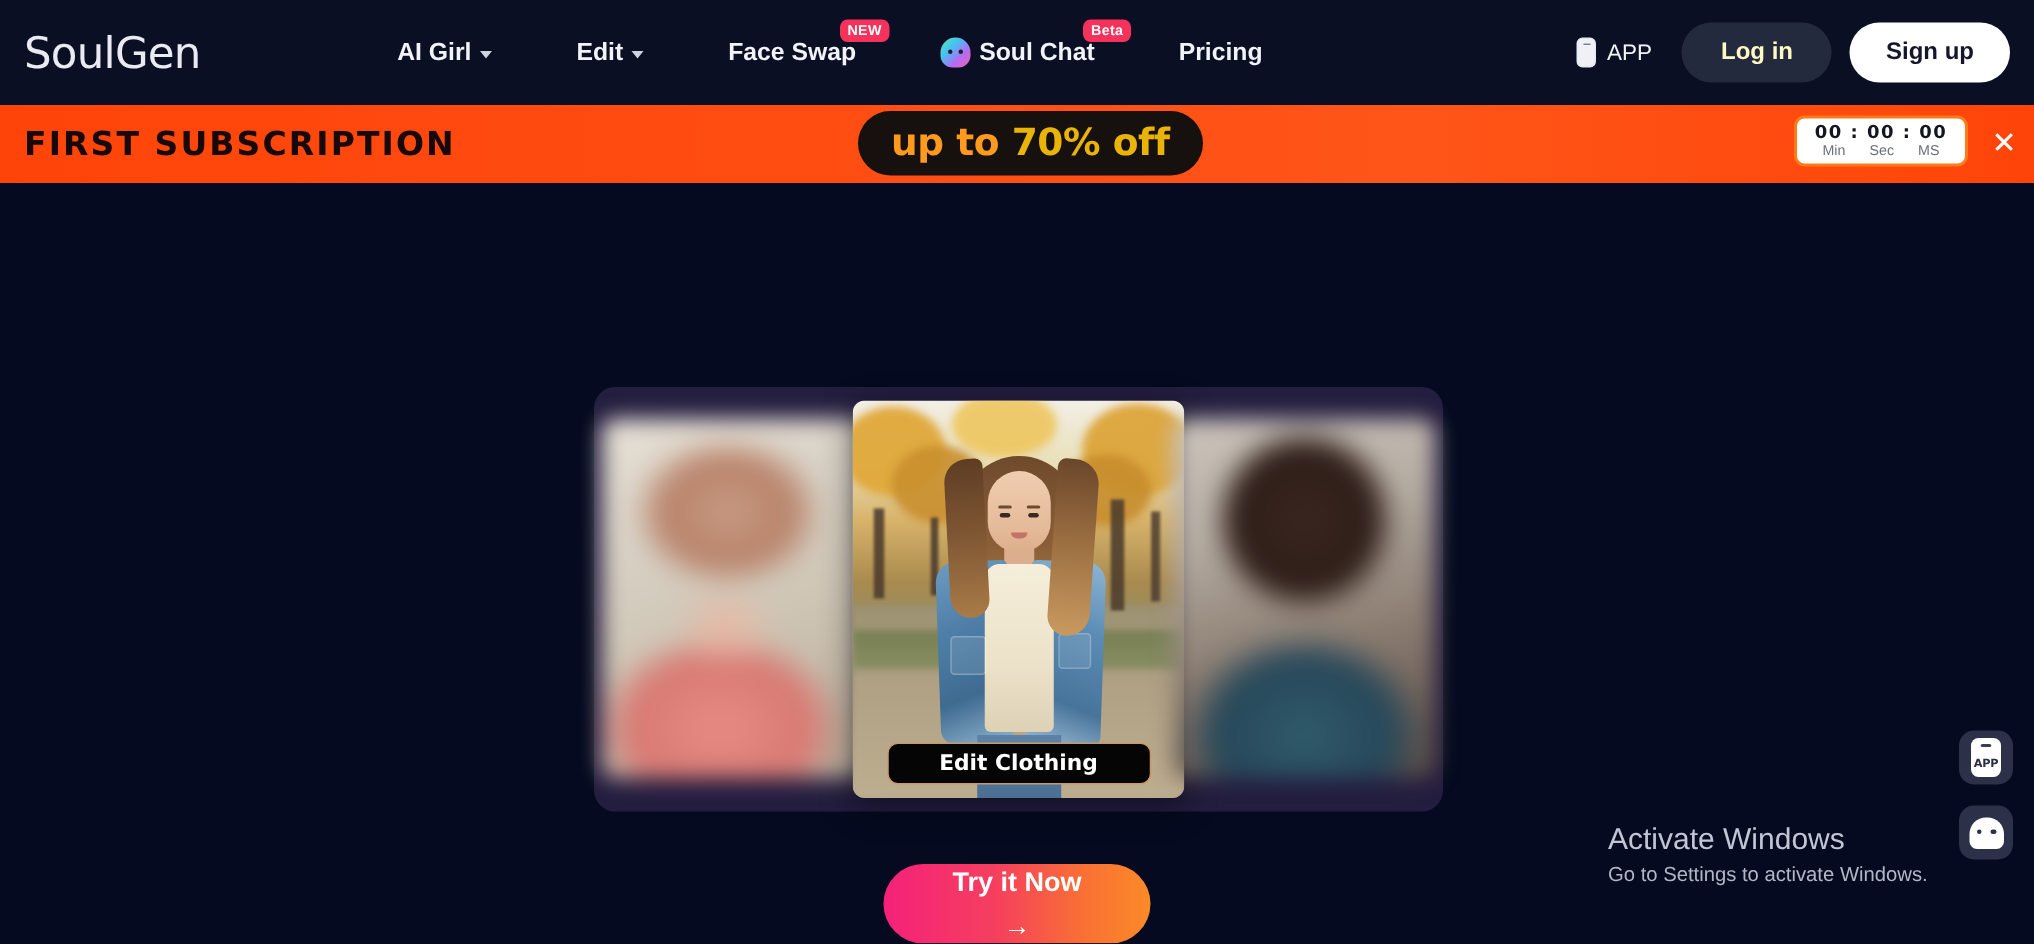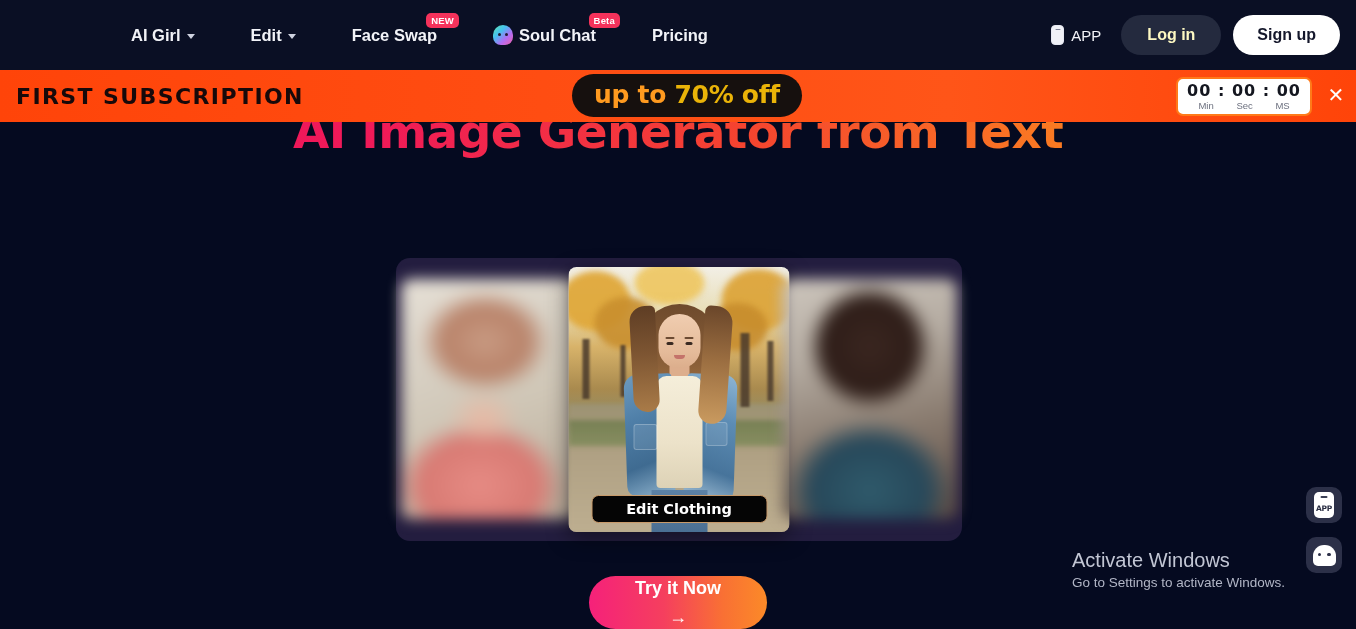--- a/index.html
+++ b/index.html
@@ -211,21 +211,21 @@
     top: 7px;
     background: #ffffff;
     border: 2px solid #ff7a19;
     border-radius: 7px;
     padding: 3px 9px 2px;
     text-align: center;
     min-width: 116px;
   }
   .timer-digits {
     color: #14161f;
-    font-size: 16px;
+    font-size: 12px;
     font-weight: 700;
     letter-spacing: 1px;
     line-height: 1.1;
     font-family: "DejaVu Sans", sans-serif;
   }
   .timer-labels {
     display: flex;
     justify-content: space-around;
     color: #6c707f;
     font-size: 9.5px;
@@ -578,20 +578,21 @@
   .wm-title { font-size: 20px; font-weight: 400; line-height: 1.25; color: #c2c6d4; }
   .wm-sub   { font-size: 13.5px; font-weight: 400; margin-top: 2px; color: #b2b6c6; }
 </style>
 </head>
 <body>
 
 <div id="page">
 
   <div class="header">
 
+    <div class="logo">SoulGen</div>
 
     <div class="nav">
 
       <div class="nav-item">
         <span>AI Girl</span>
         <span class="caret"></span>
       </div>
 
       <div class="nav-item">
         <span>Edit</span>
@@ -647,21 +648,20 @@
         <span>Sec</span>
         <span>MS</span>
       </div>
     </div>
 
     <div class="promo-close">✕</div>
 
   </div>
 
   <div class="hero">
-    <h1 class="hero-title">AI Image Generator from Text</h1>
   </div>
 
   <div class="carousel">
 
     <div class="card card-side-left">
       <div class="photo-left"></div>
     </div>
 
     <div class="card card-center">
       <div class="photo-center">

